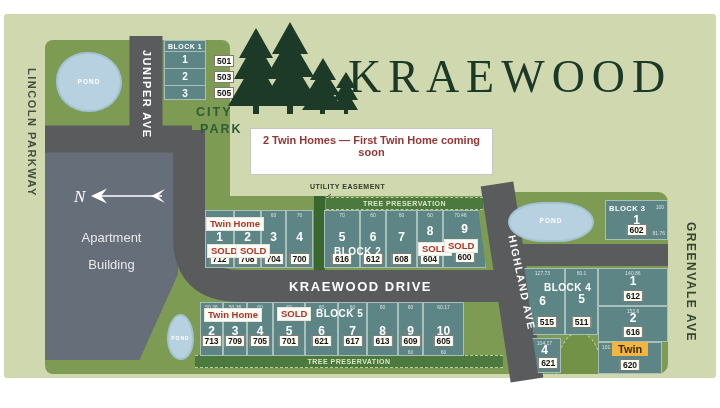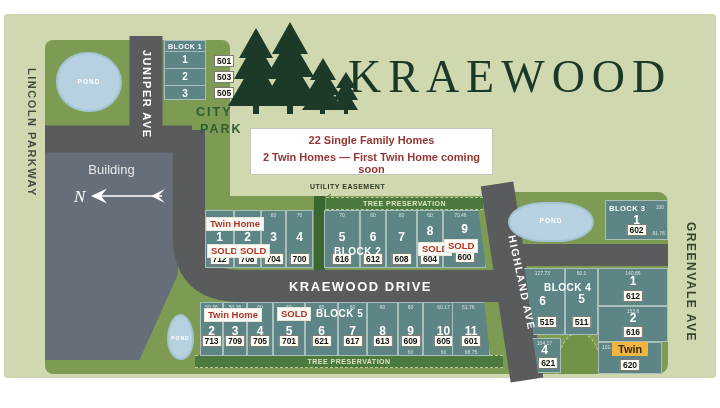--- a/index.html
+++ b/index.html
@@ -42,20 +42,21 @@
 <body>
 
 <div id="stage">
   <div class="abs" id="paper"></div>
 
   <div class="abs green" style="left:45px;top:40px;width:185px;height:334px;border-radius:8px;z-index:1"></div>
   <div class="abs green" style="left:188px;top:196px;width:320px;height:178px;z-index:1"></div>
   <div class="abs green" style="left:490px;top:192px;width:178px;height:182px;border-radius:0 10px 10px 0;z-index:1"></div>
 
   <div class="abs" id="apartment">
+    <div style="margin-top:80px">Apartment</div>
     <div style="margin-top:12px">Building</div>
   </div>
 
   <svg class="abs" style="left:0;top:0;z-index:3" width="720" height="408" viewBox="0 0 720 408">
     <g stroke="#5a5b5d" fill="none">
       <path d="M146,36 L146,139" stroke-width="33"></path>
       <path d="M45,139 L192,139" stroke-width="27"></path>
       <path d="M189,130 L189,238 Q189,286 240,286 L540,286" stroke-width="32"></path>
       <path d="M497,184 L527,380" stroke-width="33"></path>
       <path d="M500,255 L668,255" stroke-width="22"></path>
@@ -177,26 +178,20 @@
     <div class="dim">60</div>
     <div class="num" style="top:22px">9</div>
     <div class="tag" style="bottom:8px">609</div>
     <div class="dim dimb">60</div>
     </div>
   <div class="lot" style="left:423px;top:302px;width:41px;height:54px">
     <div class="dim">60.17</div>
     <div class="num" style="top:22px">10</div>
     <div class="tag" style="bottom:8px">605</div>
     <div class="dim dimb">60</div>
-    </div>
-  <div class="lot" style="left:452px;top:302px;width:38px;height:54px;clip-path:polygon(0 0,85% 0,100% 100%,0 100%)">
-    <div class="dim" style="width:85%">61.76</div>
-    <div class="num" style="top:22px">11</div>
-    <div class="tag" style="bottom:8px">601</div>
-    <div class="dim dimb">68.75</div>
     </div>
 
   <div class="lot" style="left:605px;top:200px;width:63px;height:40px">
     <div style="position:absolute;left:3px;top:3px;color:#fff;font-weight:bold;font-size:7.5px;letter-spacing:.5px">BLOCK 3</div>
     <div class="dim" style="width:auto;right:3px;left:auto;top:3px">100</div>
     <div class="num" style="top:13px">1</div>
     <div class="tag" style="bottom:3px">602</div>
     <div class="dim" style="width:auto;right:2px;left:auto;top:auto;bottom:3px">81.76</div>
     </div>
 
@@ -275,16 +270,15 @@
         <rect x="94" y="85" width="5" height="7"></rect>
       <polygon points="120,50 110,66 130,66"></polygon>
         <polygon points="120,58 107,78 132,78"></polygon>
         <polygon points="120,68 105,88 132,88"></polygon>
         <rect x="118" y="86" width="4" height="6"></rect>
     </g>
   </svg>
   <div class="abs" id="title">KRAEWOOD</div>
 
   <div class="abs" id="infobox">
-    <div>22 Single Family Homes</div>
     <div>2 Twin Homes — First Twin Home coming soon</div>
   </div>
 </div>
 
 </body></html>

